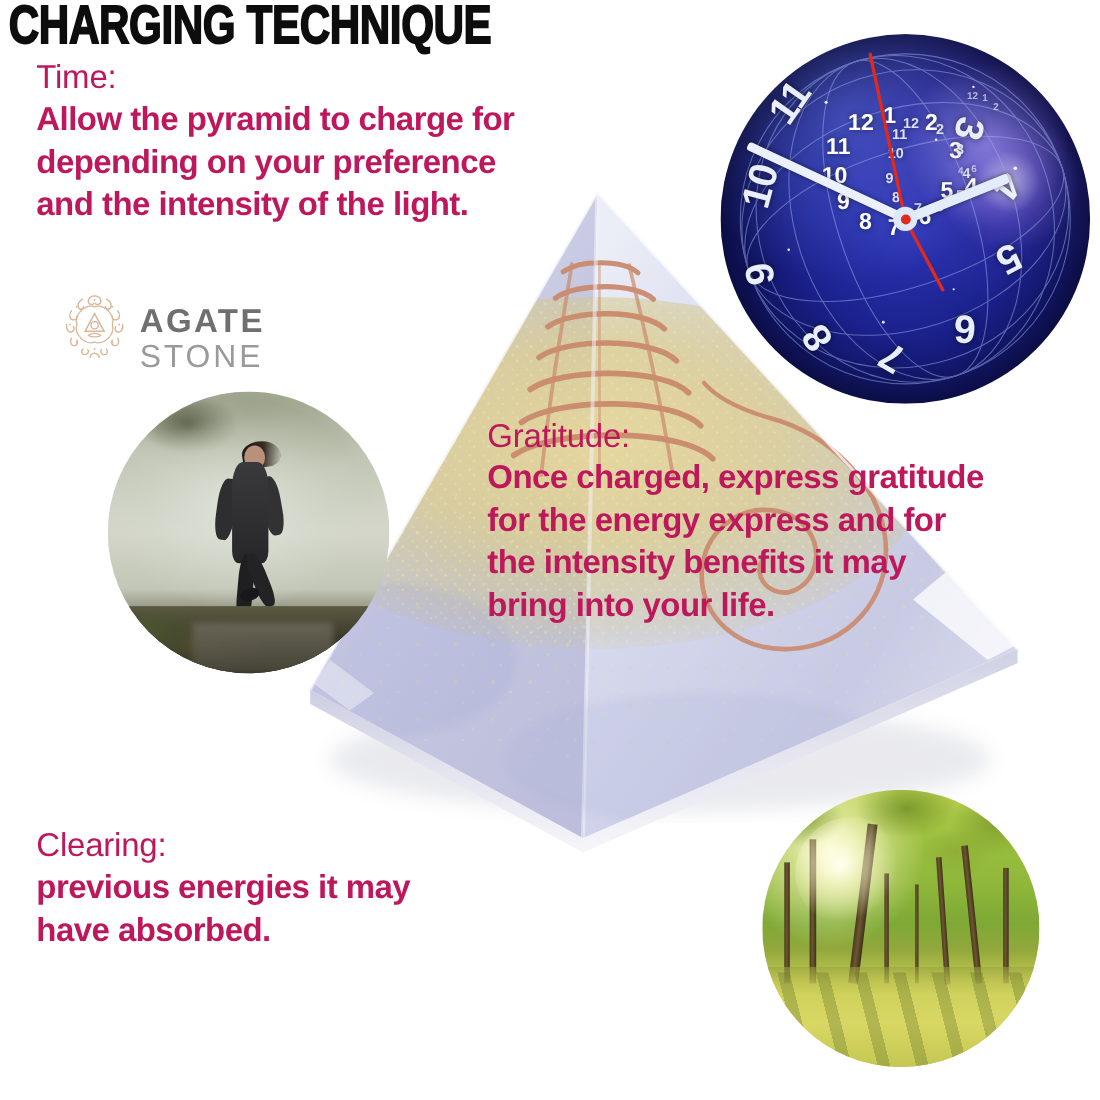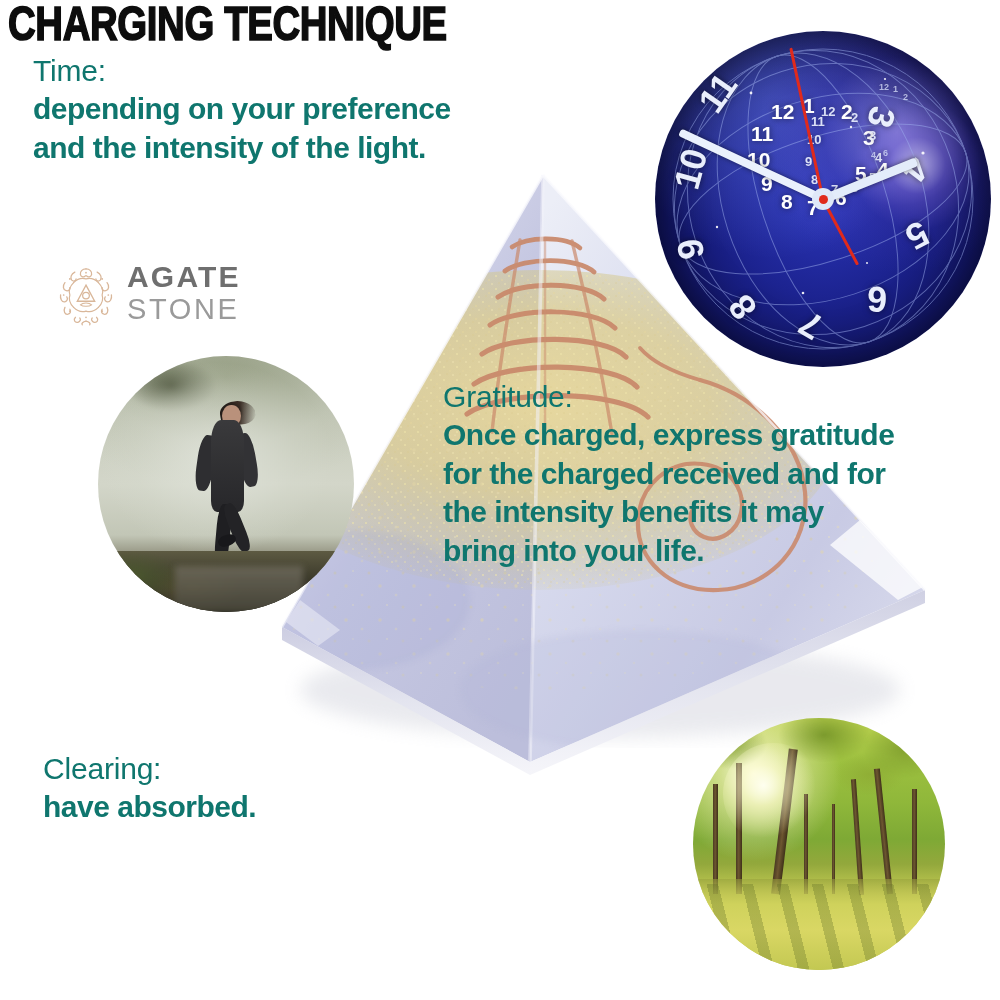--- a/index.html
+++ b/index.html
@@ -19,35 +19,35 @@
   }
 
   
   #url{
     position:absolute;left:668px;top:3px;
     font-size:23px;font-weight:500;color:#111;white-space:nowrap;
     letter-spacing:-0.3px;
   }
 
   
-  .txtblock{position:absolute;color:#0f766e;}
+  .txtblock{position:absolute;color:#be185d;}
   .txtblock .hd{font-size:30px;font-weight:400;line-height:38px;
                 letter-spacing:-0.2px;}
   .txtblock .bd{font-size:30px;font-weight:700;line-height:38.5px;
                 letter-spacing:-0.5px;}
   .txtblock .bd div{white-space:nowrap;}
 
   #block-time{left:33px;top:52px;}
   #block-gratitude{left:443px;top:378px;}
-  #block-clearing{left:43px;top:750px;}
+  #block-clearing{left:33px;top:750px;}
 
   
   #logo{position:absolute;left:55px;top:262px;width:170px;height:66px;}
   #logo .badge{position:absolute;left:0;top:2px;width:62px;height:62px;}
-  #logo .wordmark{position:absolute;left:72px;top:0px;line-height:1;}
+  #logo .wordmark{position:absolute;left:72px;top:16px;line-height:1;}
   #logo .w1{font-size:30px;font-weight:700;color:#6f6f6f;letter-spacing:2.2px;
             display:block;}
   #logo .w2{font-size:29px;font-weight:400;color:#9a9a9a;letter-spacing:2.6px;
             display:block;margin-top:3px;}
 
   
   .photo{position:absolute;border-radius:50%;overflow:hidden;}
 
   #runner{left:98px;top:356px;width:256px;height:256px;
     background:
@@ -385,20 +385,21 @@
     <div class="shadow"></div>
     <div class="sun"></div>
   </div>
 
   <div id="title" class="above">CHARGING TECHNIQUE</div>
 
 
   <div class="txtblock above" id="block-time">
     <div class="hd">Time:</div>
     <div class="bd">
+      <div>Allow the pyramid to charge for</div>
       <div>depending on your preference</div>
       <div>and the intensity of the light.</div>
     </div>
   </div>
 
   <div id="logo" class="above">
     <svg class="badge" viewBox="0 0 100 100">
       <g stroke="#d9b79a" fill="none" stroke-width="2.1" stroke-linecap="round">
 
         <g>
@@ -444,26 +445,27 @@
     <div class="wordmark">
       <span class="w1">AGATE</span>
       <span class="w2">STONE</span>
     </div>
   </div>
 
   <div class="txtblock above" id="block-gratitude">
     <div class="hd">Gratitude:</div>
     <div class="bd">
       <div>Once charged, express gratitude</div>
-      <div>for the charged received and for</div>
+      <div>for the energy express and for</div>
       <div>the intensity benefits it may</div>
       <div>bring into your life.</div>
     </div>
   </div>
 
   <div class="txtblock above" id="block-clearing">
     <div class="hd">Clearing:</div>
     <div class="bd">
+      <div>previous energies it may</div>
       <div>have absorbed.</div>
     </div>
   </div>
 
 </div>
 
 </body></html>

